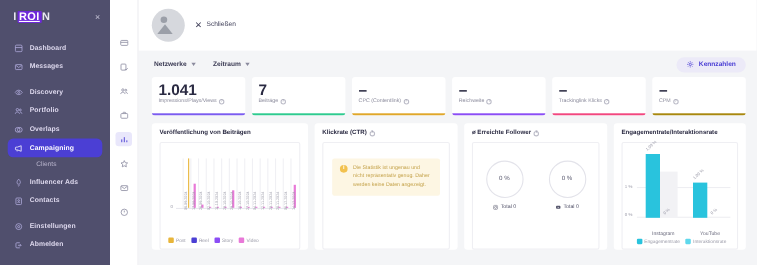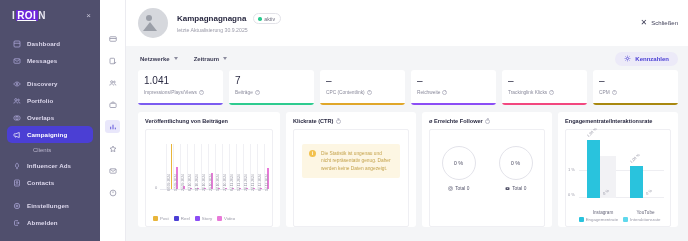--- a/index.html
+++ b/index.html
@@ -111,21 +111,21 @@
     font-size: 6px; font-weight: bold; color: #4b3fd4; cursor: pointer;
   }
   .kennz svg { width: 7px; height: 7px; display: block; }
 
   
   .kpis { display: flex; gap: 6px; padding: 0 10px 0 12px; }
   .kpi {
     flex: 1; background: #ffffff; border-radius: 3px; height: 35px;
     padding: 5px 6px 0 6px; position: relative; overflow: hidden;
   }
-  .kpi-val { font-size: 10px; font-weight: normal; color: #2a2a42; line-height: 12px; }
+  .kpi-val { font-size: 14px; font-weight: bold; color: #2a2a42; line-height: 12px; }
   .kpi-lbl { font-size: 4.8px; color: #8a8a9b; margin-top: 3px; display: flex; align-items: center; gap: 2px; }
   .qm {
     width: 5px; height: 5px; border-radius: 50%; border: .5px solid #bcbcc8;
     color: #a0a0b0; font-size: 3.6px; display: inline-flex;
     align-items: center; justify-content: center; line-height: 1; flex-shrink: 0;
   }
   .kpi-bar { position: absolute; left: 0; right: 0; bottom: 0; height: 2.5px; }
 
   
   .panels { display: flex; gap: 6px; padding: 7px 10px 0 12px; }
@@ -371,30 +371,20 @@
         </svg>
       </div>
   </div>
 
   <div class="main">
 
     <div class="hdr">
       <div class="avatar">
         <div class="sun"></div>
         <div class="mtn"></div>
-      </div>
-      <div class="hdr-txt">
-        <div class="hdr-title-row">
-          <div class="hdr-title">Kampagnagnagna</div>
-          <div class="badge">
-            <span class="dot"></span>
-            <span>aktiv</span>
-          </div>
-        </div>
-        <div class="hdr-sub">letzte Aktualisierung 30.9.2025</div>
       </div>
       <div class="hdr-close">
         <span class="x">✕</span>
         <span>Schließen</span>
       </div>
     </div>
 
     <div class="filters">
       <div class="fl">
         <span>Netzwerke</span>

